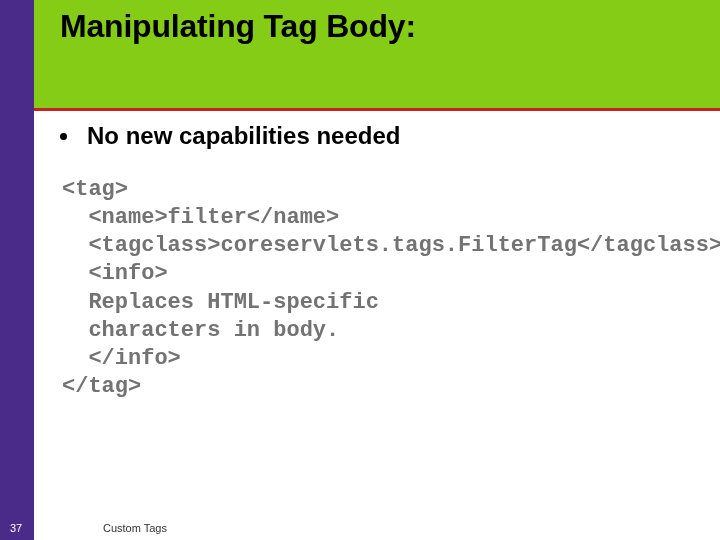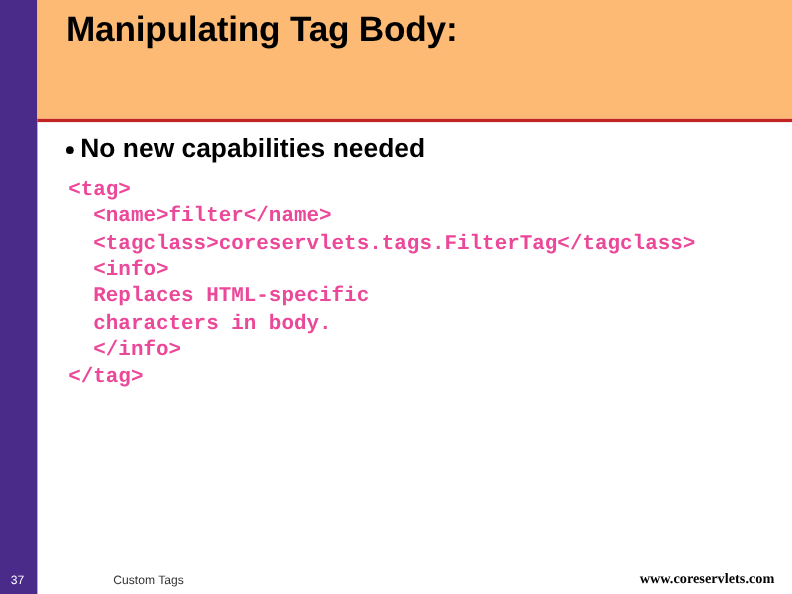--- a/index.html
+++ b/index.html
@@ -18,21 +18,21 @@
     width: 34px;
     height: 540px;
     background: #4b2b8a;
   }
   .header-band {
     position: absolute;
     left: 34px;
     right: 0;
     top: 0;
     height: 108px;
-    background: #fdba74;
+    background: #84cc16;
     padding: 8px 16px 0 26px;
   }
   .header-band h1 {
     font-size: 32px;
     font-weight: 700;
     color: #000;
     line-height: 1.15;
     letter-spacing: -0.2px;
   }
   .header-accent {
@@ -46,41 +46,41 @@
   .content {
     position: absolute;
     left: 34px;
     right: 0;
     top: 122px;
     padding: 0 18px 0 26px;
   }
   .bullet-line {
     display: flex;
     align-items: flex-start;
-    gap: 6px;
-    margin-bottom: 10px;
+    gap: 20px;
+    margin-bottom: 26px;
   }
   .bullet-dot {
     width: 7px;
     height: 7px;
     background: #000;
     border-radius: 50%;
     margin-top: 11px;
     flex: 0 0 auto;
   }
   .bullet-text {
     font-size: 24px;
     font-weight: 700;
     color: #000;
   }
   .code-block {
     font-family: "Courier New", Courier, monospace;
-    font-size: 19px;
+    font-size: 22px;
     font-weight: 700;
-    color: #ec4899;
+    color: #737373;
     white-space: pre;
     line-height: 1.28;
     margin-left: 2px;
   }
   .footer {
     position: absolute;
     left: 0;
     right: 0;
     bottom: 0;
     height: 28px;
@@ -139,14 +139,13 @@
 <span>  characters in body.</span>
 <span>  &lt;/info&gt;</span>
 <span>&lt;/tag&gt;</span></div>
 </div>
 
 <div class="footer">
   <div class="page-num-box">
     <span class="page-num">37</span>
   </div>
   <div class="footer-left">Custom Tags</div>
-  <div class="footer-right">www.coreservlets.com</div>
 </div>
 
 </body></html>

